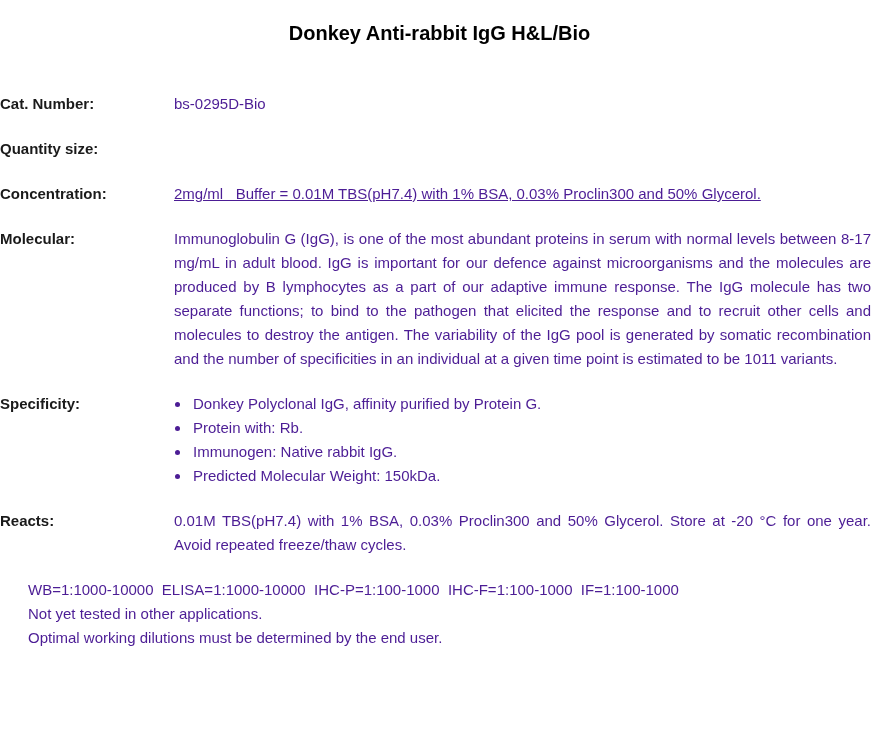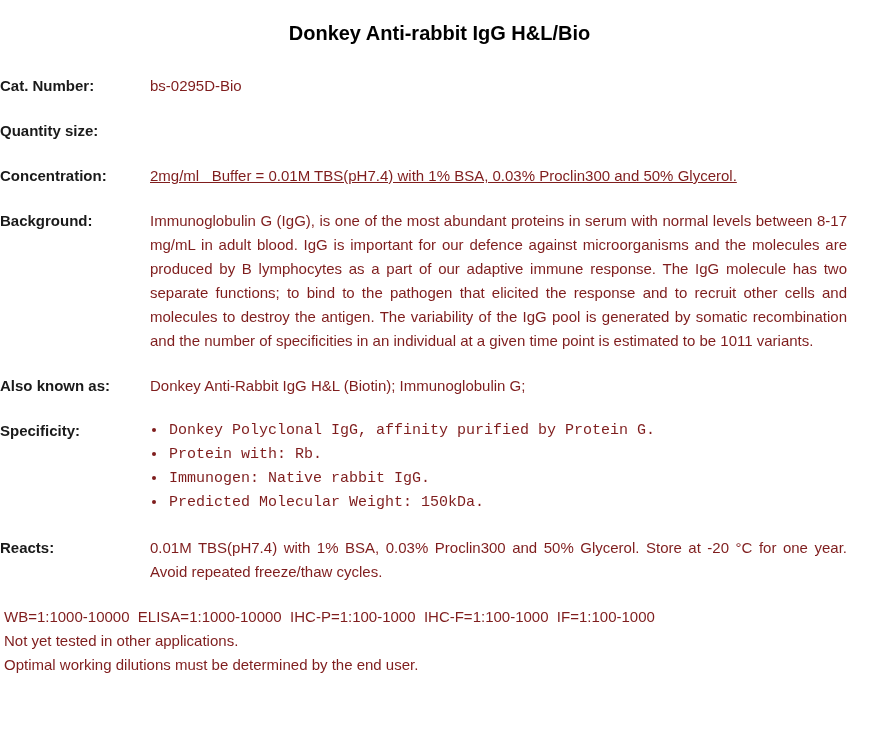--- a/index.html
+++ b/index.html
@@ -13,62 +13,61 @@
     overflow: hidden;
     font-family: "Liberation Sans", sans-serif;
     color: #333333;
   }
   .page-title {
     font-size: 20px;
     line-height: 26px;
     font-weight: bold;
     text-align: center;
     color: #000000;
-    margin: 20px 0 28px 0;
+    margin: 20px 0 46px 0;
   }
   .fields {
     padding: 0;
   }
   .row {
     display: flex;
     align-items: flex-start;
     margin-bottom: 21px;
   }
   .label {
     flex: 0 0 146px;
     width: 146px;
     text-align: left;
     font-weight: bold;
     color: #1a1a1a;
     font-size: 15px;
     line-height: 24px;
   }
   .value {
-    margin-left: 4px;
+    margin-left: 28px;
     width: 697px;
     font-size: 15px;
     line-height: 24px;
     text-align: justify;
-    color: #7f1d1d;
+    color: #4c1d95;
   }
   .value.pre {
     white-space: pre-wrap;
     text-align: left;
     text-decoration: underline;
   }
   .value ul.bullets {
     margin: 0;
     padding-left: 17px;
     list-style-type: disc;
     text-align: left;
   }
   .value ul.bullets li {
     line-height: 24px;
     padding-left: 2px;
-    font-family: Liberation Mono, monospace;
   }
   .value .vline {
     white-space: pre-wrap;
     text-align: left;
     line-height: 24px;
   }
 </style>
 </head>
 <body>
 
@@ -80,26 +79,22 @@
         <div class="value">bs-0295D-Bio</div>
       </div>
       <div class="row">
         <div class="label">Quantity size:</div>
       </div>
       <div class="row">
         <div class="label">Concentration:</div>
         <div class="value pre">2mg/ml   Buffer = 0.01M TBS(pH7.4) with 1% BSA, 0.03% Proclin300 and 50% Glycerol.</div>
       </div>
       <div class="row">
-        <div class="label">Background:</div>
+        <div class="label">Molecular:</div>
         <div class="value">Immunoglobulin G (IgG), is one of the most abundant proteins in serum with normal levels between 8-17 mg/mL in adult blood. IgG is important for our defence against microorganisms and the molecules are produced by B lymphocytes as a part of our adaptive immune response. The IgG molecule has two separate functions; to bind to the pathogen that elicited the response and to recruit other cells and molecules to destroy the antigen. The variability of the IgG pool is generated by somatic recombination and the number of specificities in an individual at a given time point is estimated to be 1011 variants.</div>
-      </div>
-      <div class="row">
-        <div class="label">Also known as:</div>
-        <div class="value">Donkey Anti-Rabbit IgG H&amp;L (Biotin); Immunoglobulin G;</div>
       </div>
       <div class="row">
         <div class="label">Specificity:</div>
         <div class="value">
           <ul class="bullets">
             <li>Donkey Polyclonal IgG, affinity purified by Protein G.</li>
             <li>Protein with: Rb.</li>
             <li>Immunogen: Native rabbit IgG.</li>
             <li>Predicted Molecular Weight: 150kDa.</li>
           </ul>

